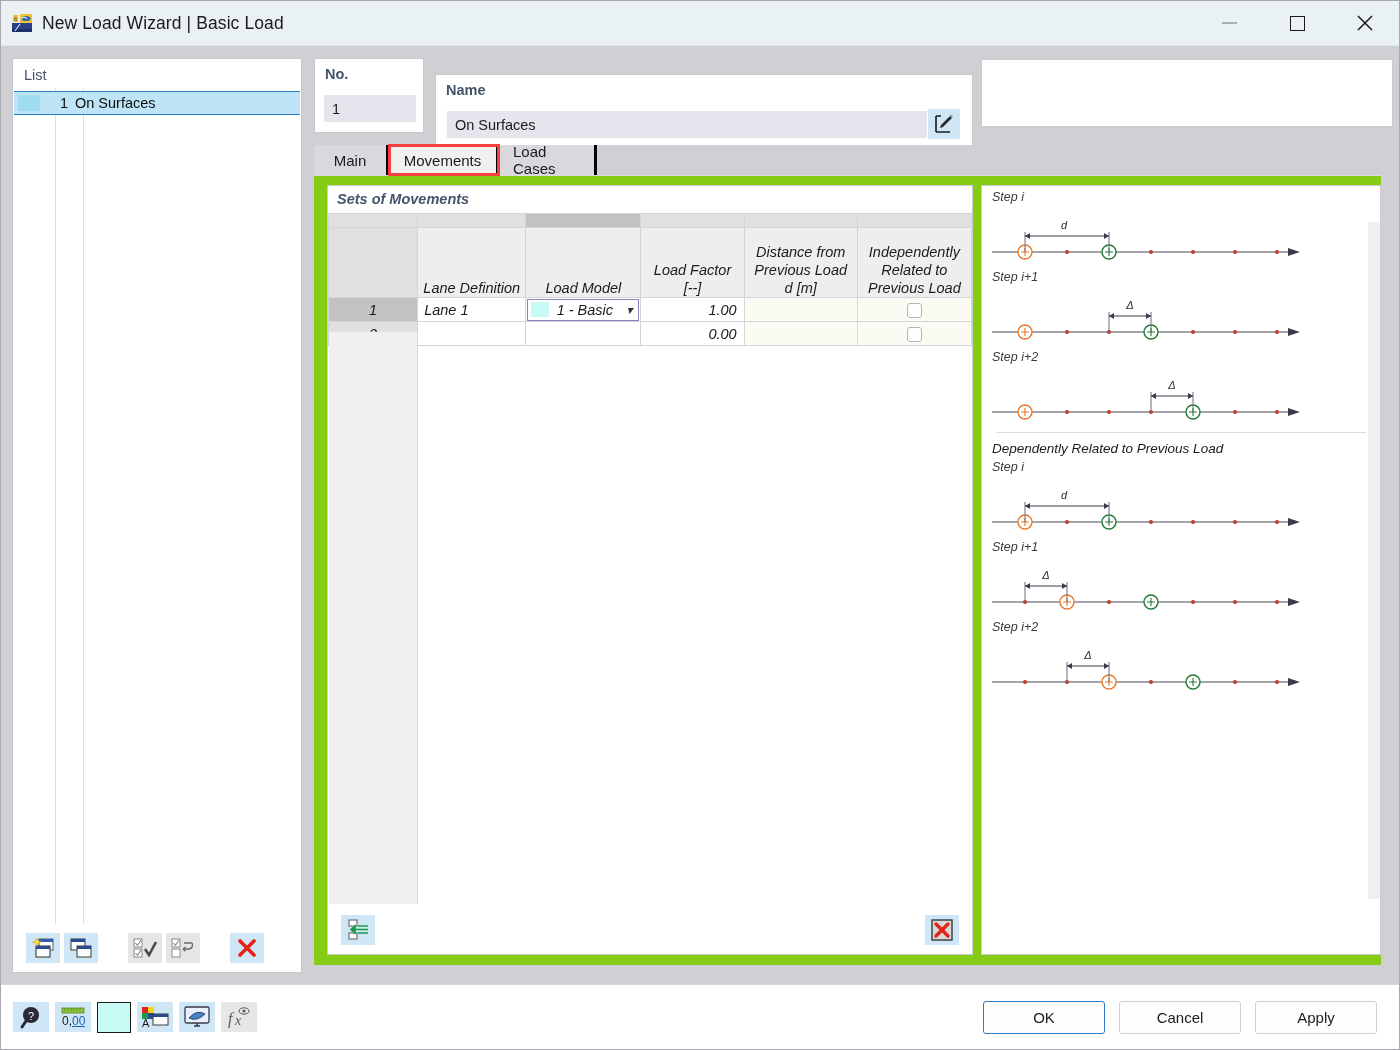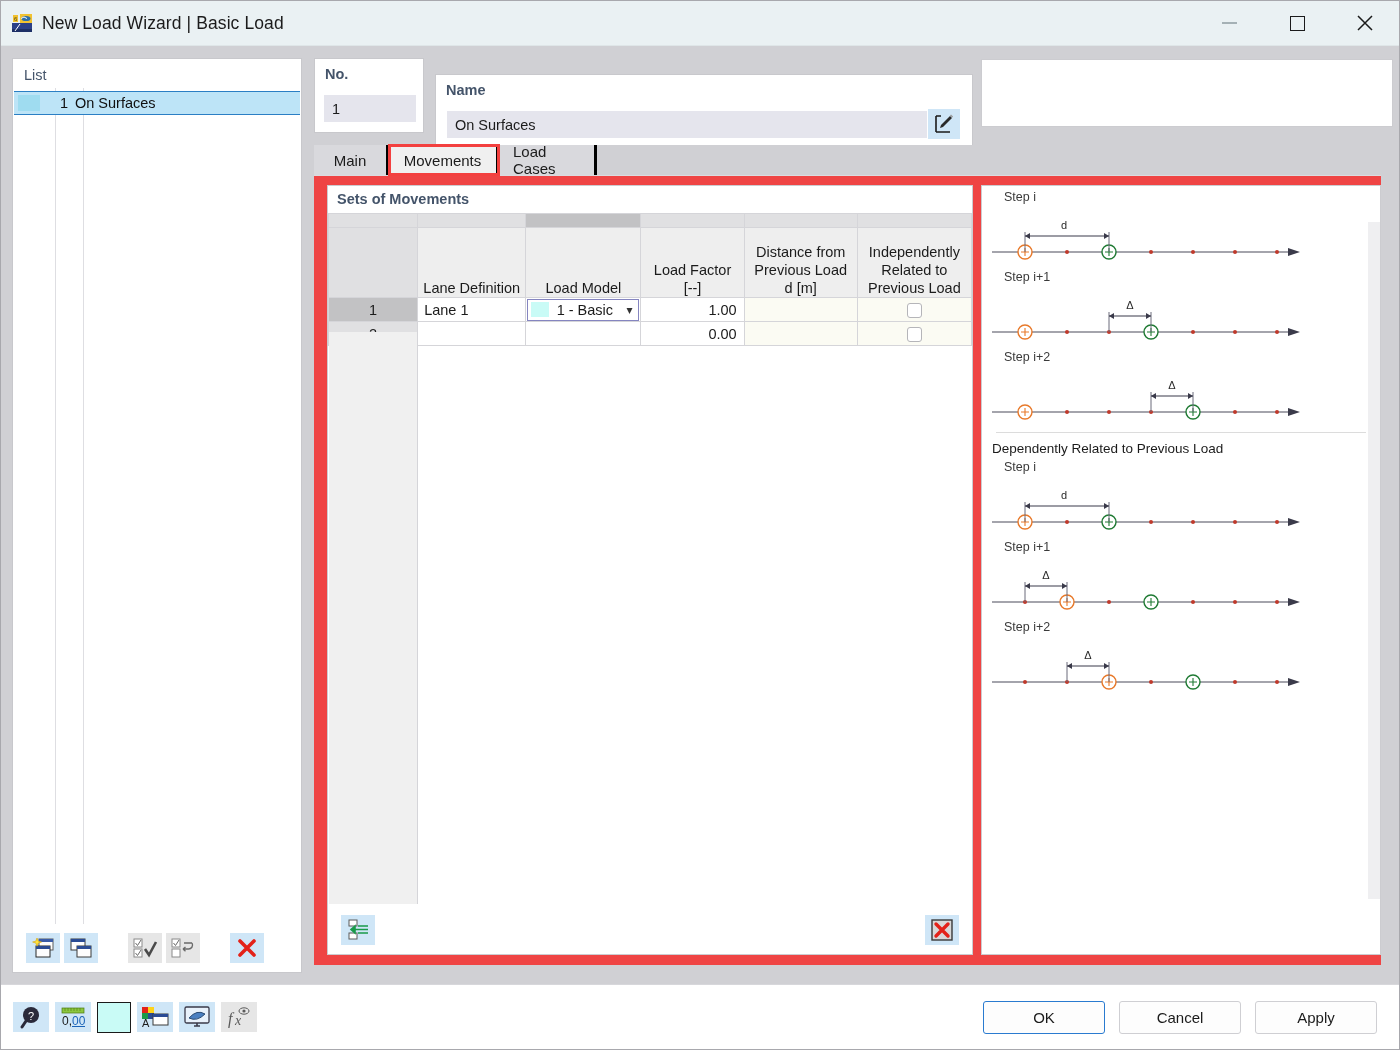--- a/index.html
+++ b/index.html
@@ -115,22 +115,23 @@
     display: flex; align-items: center; justify-content: center;
     font-size: 15px; color: #1b1b1b; background: #d9d9dd;
     border-right: 3px solid #000000;
   }
   .tab.active { background: #f0f0f0; }
   .tab-hl { outline: 3px solid #f3403f; outline-offset: -2px; z-index: 3; }
 
   
   .tabpage {
     position: absolute; left: 313px; top: 174px; width: 1067px; height: 790px;
-    background: #ef4444;
+    background: #84cc16;
     border-top: 1px solid #dcdce0;
+    font-style: italic;
   }
 
   
   .grid-panel {
     position: absolute; left: 13px; top: 9px; width: 646px; height: 770px;
     background: #ffffff; border: 1px solid #ccccd0;
   }
   .grid-title {
     height: 27px; font-size: 14.5px; font-weight: bold; color: #44546a;
     padding: 5px 0 0 9px; background: #ffffff;
@@ -178,21 +179,21 @@
   
   .diag-panel {
     position: absolute; left: 667px; top: 9px; width: 400px; height: 770px;
     background: #ffffff; border: 1px solid #ccccd0; overflow: hidden;
   }
   .diag-block { position: relative; }
   .diag-heading {
     font-size: 13.5px; color: #1b1b1b; padding-left: 10px; padding-top: 8px;
   }
   .diag-step {
-    font-size: 12.5px; color: #3a3a3a; padding-left: 22px; padding-top: 4px;
+    font-size: 12.5px; color: #3a3a3a; padding-left: 10px; padding-top: 4px;
   }
   .hairline { height: 1px; background: #dcdcdc; margin: 6px 14px 0 14px; }
 
   
   .bottombar {
     position: absolute; left: 0; bottom: 0; width: 1398px; height: 65px;
     background: #ffffff; border-top: 1px solid #d7d7db;
     display: flex; align-items: center;
   }
   .bb-icons { display: flex; align-items: center; gap: 6px; padding-left: 12px; }

